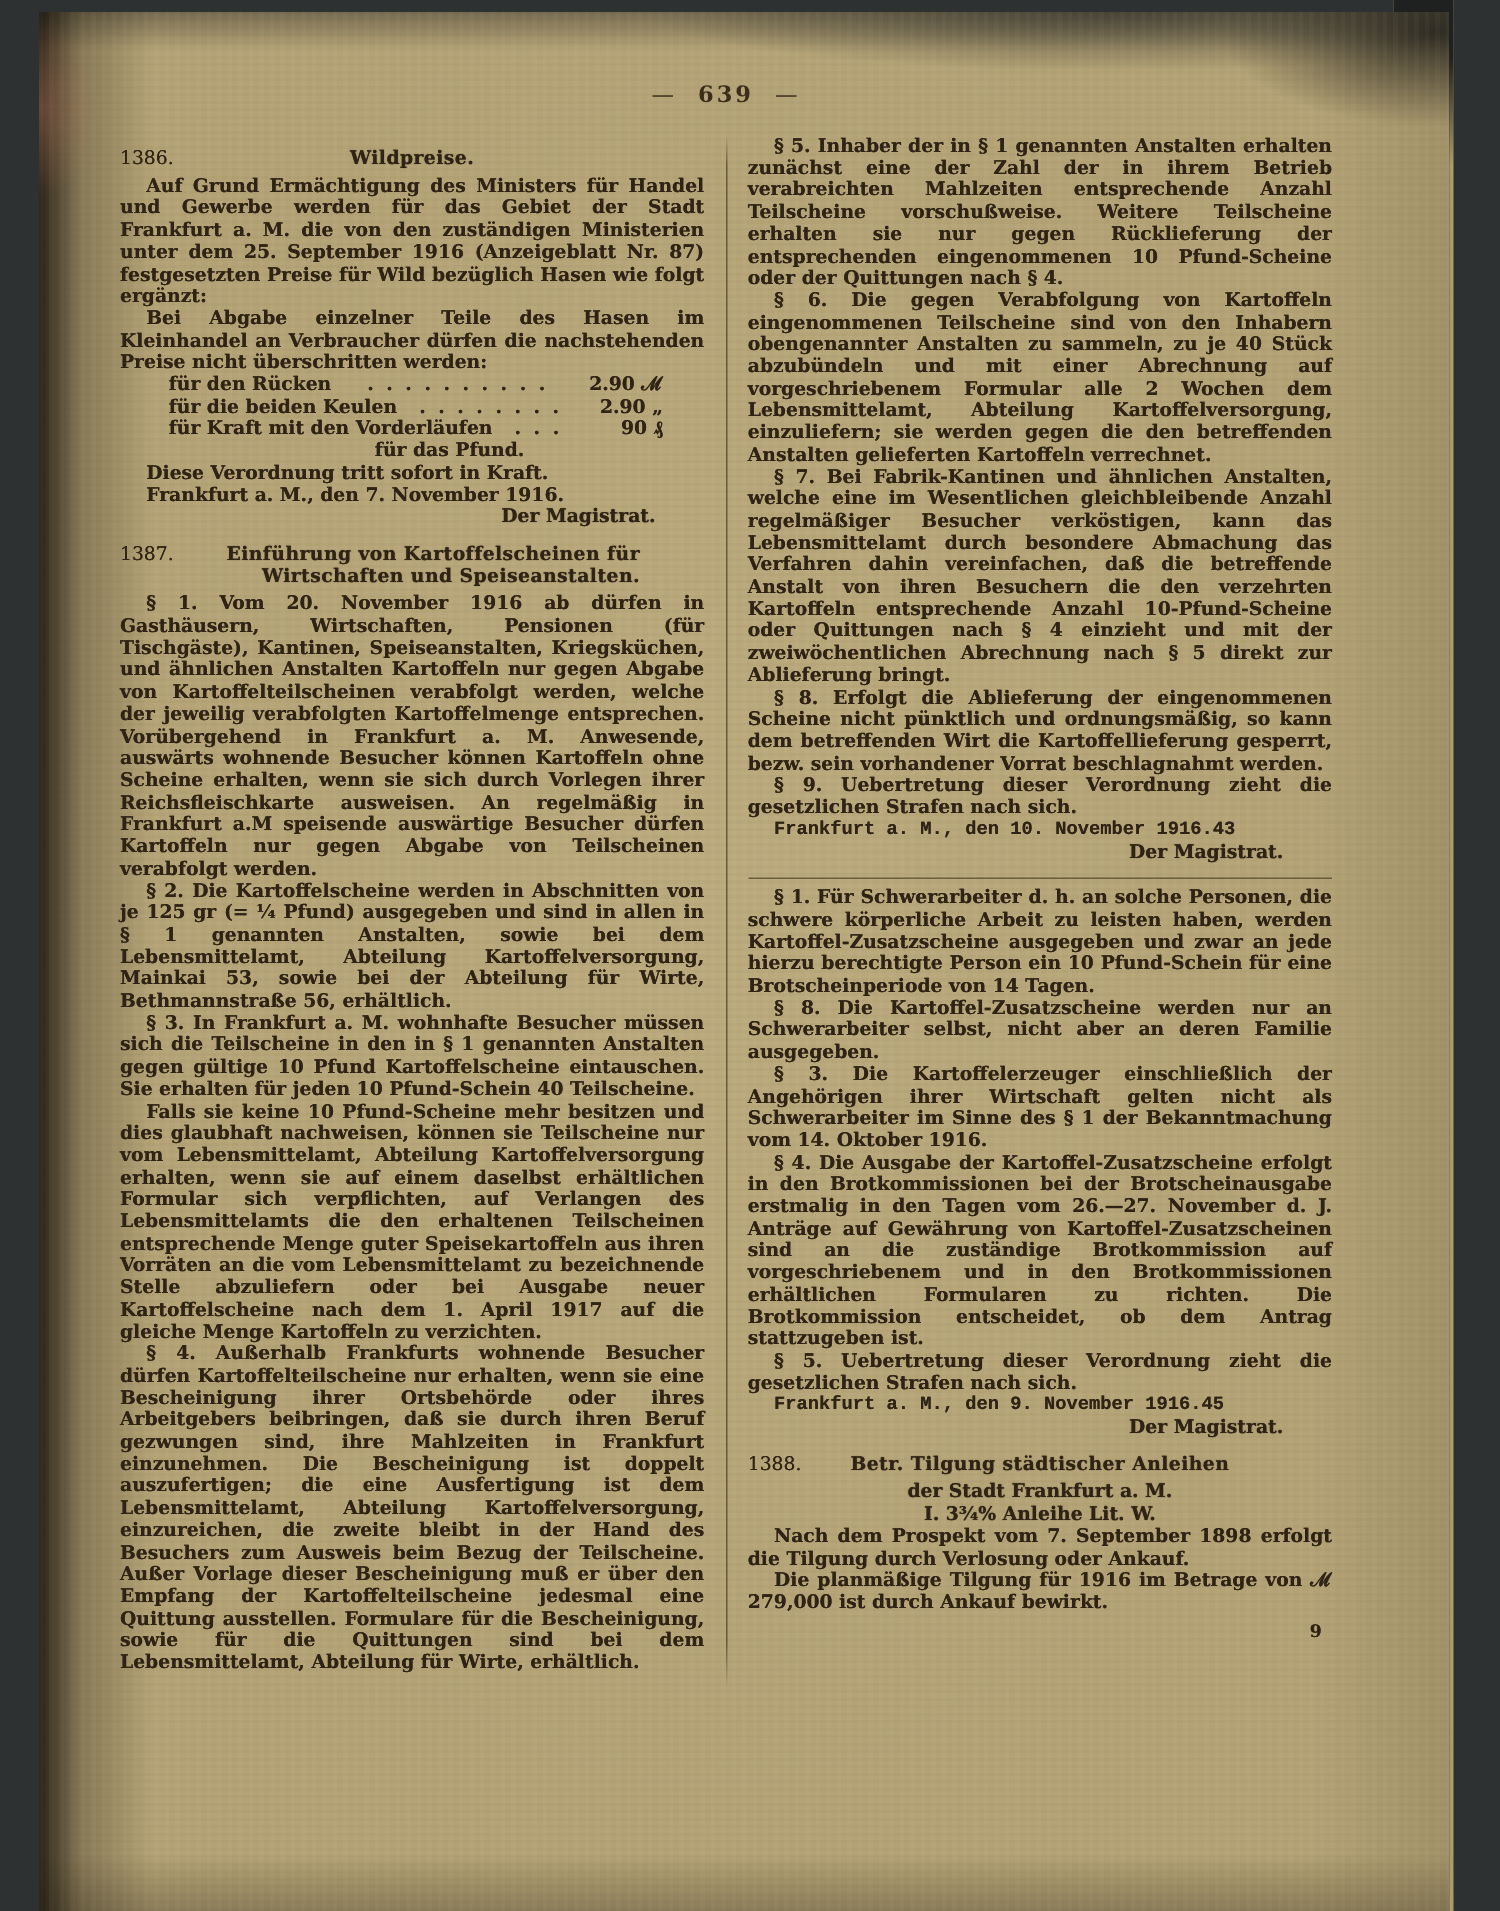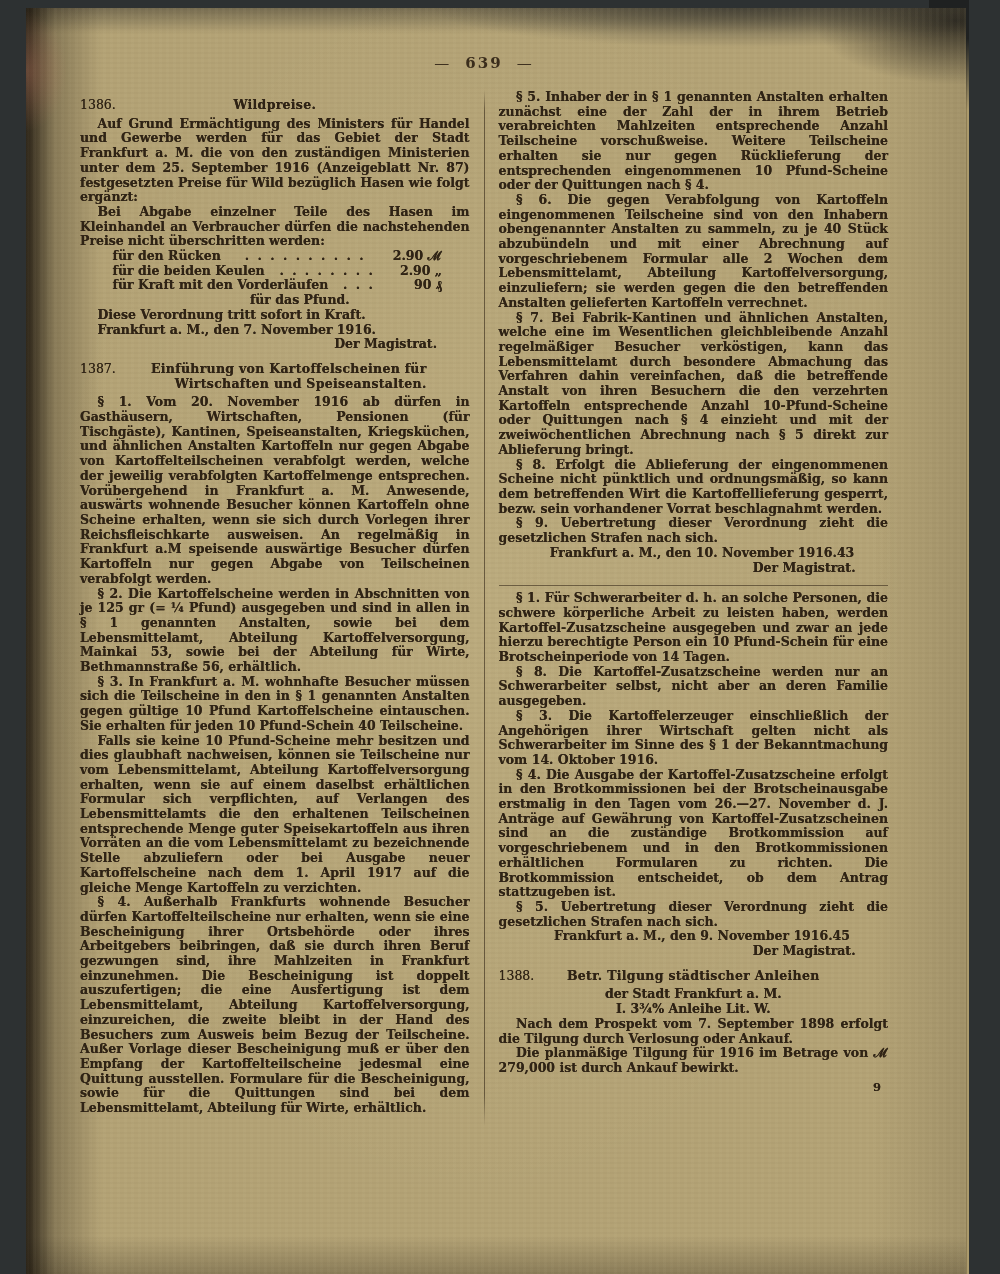--- a/index.html
+++ b/index.html
@@ -56,21 +56,21 @@
     text-shadow:0 0 .6px rgba(40,28,15,.9);text-align:right; }
   .center-bold { text-align:center; font-weight:bold; text-shadow:0 0 .6px rgba(40,28,15,.9); }
   .head-rule { border:0; border-top:1px solid rgba(55,42,25,.6); margin:3px 0 5px; }
 
   .price-row { display:flex; padding-left:2.6em; padding-right:2.2em; white-space:nowrap; }
   .pr-label { flex:0 0 auto; }
   .pr-dots { flex:1 1 auto; overflow:hidden; text-align:center; letter-spacing:2px; }
   .pr-value { flex:0 0 auto; text-align:right; min-width:4.2em; }
   .per-unit { text-align:center; padding-left:4em; }
 
-  .dateline { display:flex; justify-content:center; }
+  .dateline { display:flex; justify-content:flex-start;font-family:Liberation Mono, monospace; }
   .dl-text { text-indent:1.4em; display:inline-block; }
   .dl-mark { font-weight:bold; }
   .sig { text-align:right; padding-right:2.6em; font-weight:bold; margin-bottom:2px;
     text-shadow:0 0 .5px rgba(40,28,15,.9); }
 
   .printer-mark { text-align:right; padding-right:.6em; margin-top:4px; font-size:11.5px; }
 </style>
 </head>
 <body>
 

